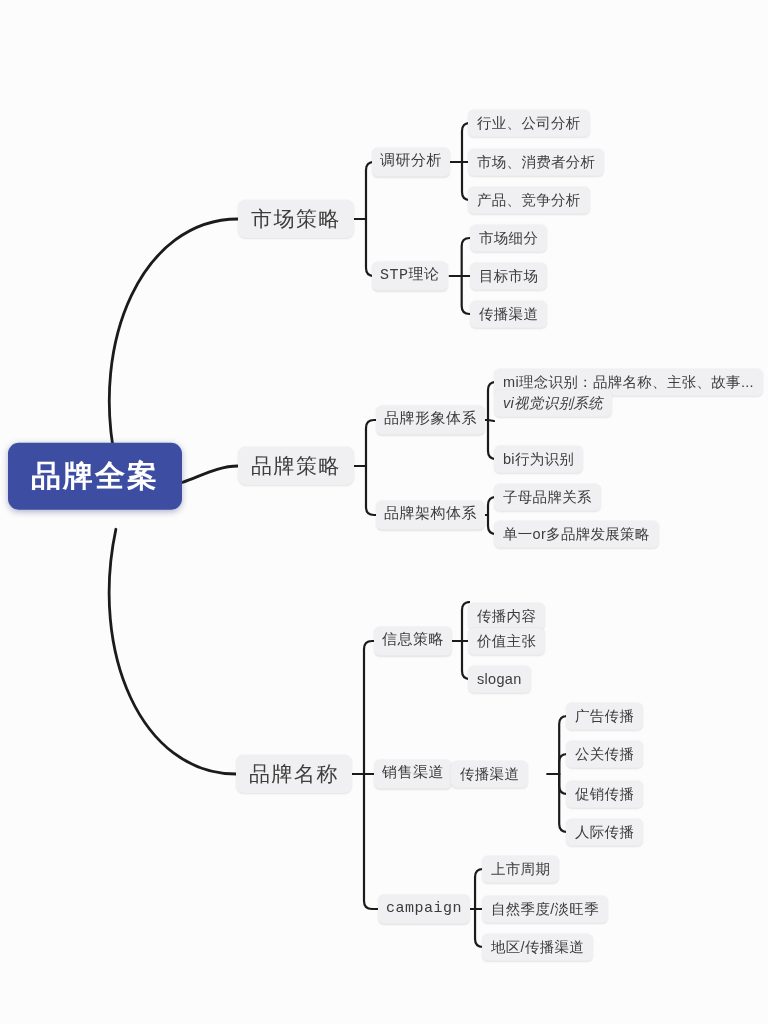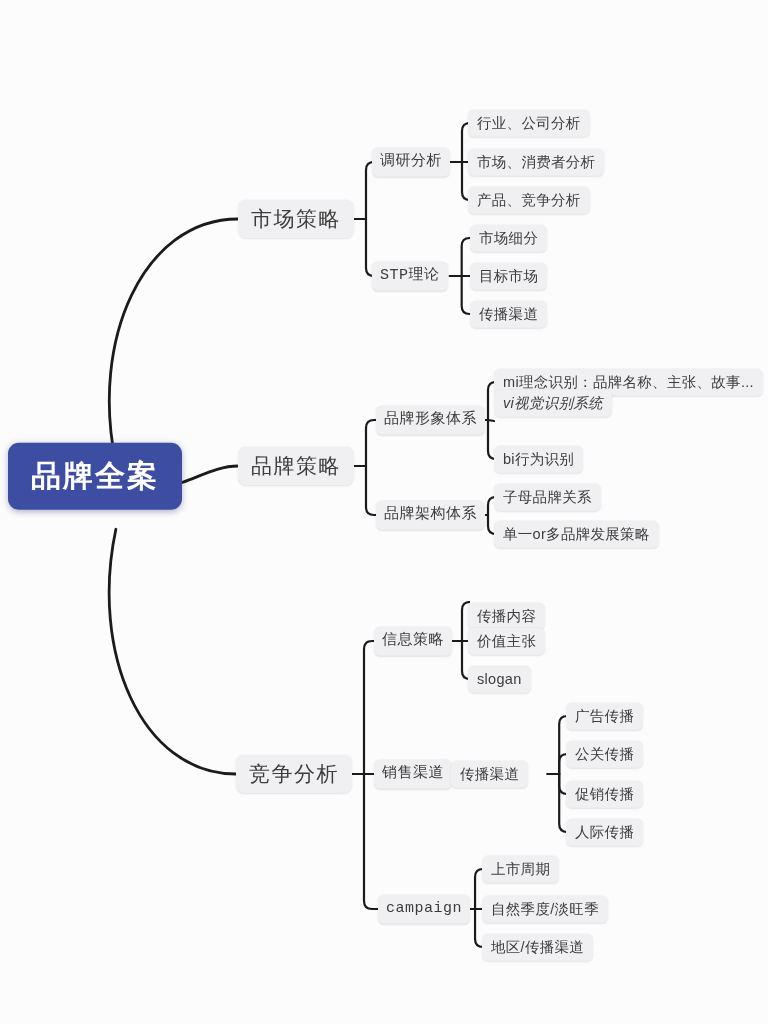--- a/index.html
+++ b/index.html
@@ -124,21 +124,21 @@
       <div class="node lv3" style="left: 470px; top: 276px;">目标市场</div>
       <div class="node lv3" style="left: 470px; top: 314px;">传播渠道</div>
       <div class="node lv1" style="left: 238px; top: 466px;">品牌策略</div>
       <div class="node lv2" style="left: 376px; top: 420px;">品牌形象体系</div>
       <div class="node lv3" style="left: 494px; top: 382px;">mi理念识别：品牌名称、主张、故事...</div>
       <div class="node lv3" style="left: 494px; top: 403px; font-style: italic;">vi视觉识别系统</div>
       <div class="node lv3" style="left: 494px; top: 459px;">bi行为识别</div>
       <div class="node lv2" style="left: 376px; top: 515px;">品牌架构体系</div>
       <div class="node lv3" style="left: 494px; top: 497px;">子母品牌关系</div>
       <div class="node lv3" style="left: 494px; top: 534px;">单一or多品牌发展策略</div>
-      <div class="node lv1" style="left: 236px; top: 774px;">竞争分析</div>
+      <div class="node lv1" style="left: 236px; top: 774px;">品牌名称</div>
       <div class="node lv2" style="left: 374px; top: 641px;">信息策略</div>
       <div class="node lv3" style="left: 468px; top: 580px; margin-top: 36px;">传播内容</div>
       <div class="node lv3" style="left: 468px; top: 641px;">价值主张</div>
       <div class="node lv3" style="left: 468px; top: 679px;">slogan</div>
       <div class="node lv2" style="left: 374px; top: 774px;">销售渠道</div>
       <div class="node lv3" style="left: 451px; top: 774px;">传播渠道</div>
       <div class="node lv4" style="left: 566px; top: 716px;">广告传播</div>
       <div class="node lv4" style="left: 566px; top: 754px; text-align: center;">公关传播</div>
       <div class="node lv4" style="left: 566px; top: 794px;">促销传播</div>
       <div class="node lv4" style="left: 566px; top: 832px;">人际传播</div>

